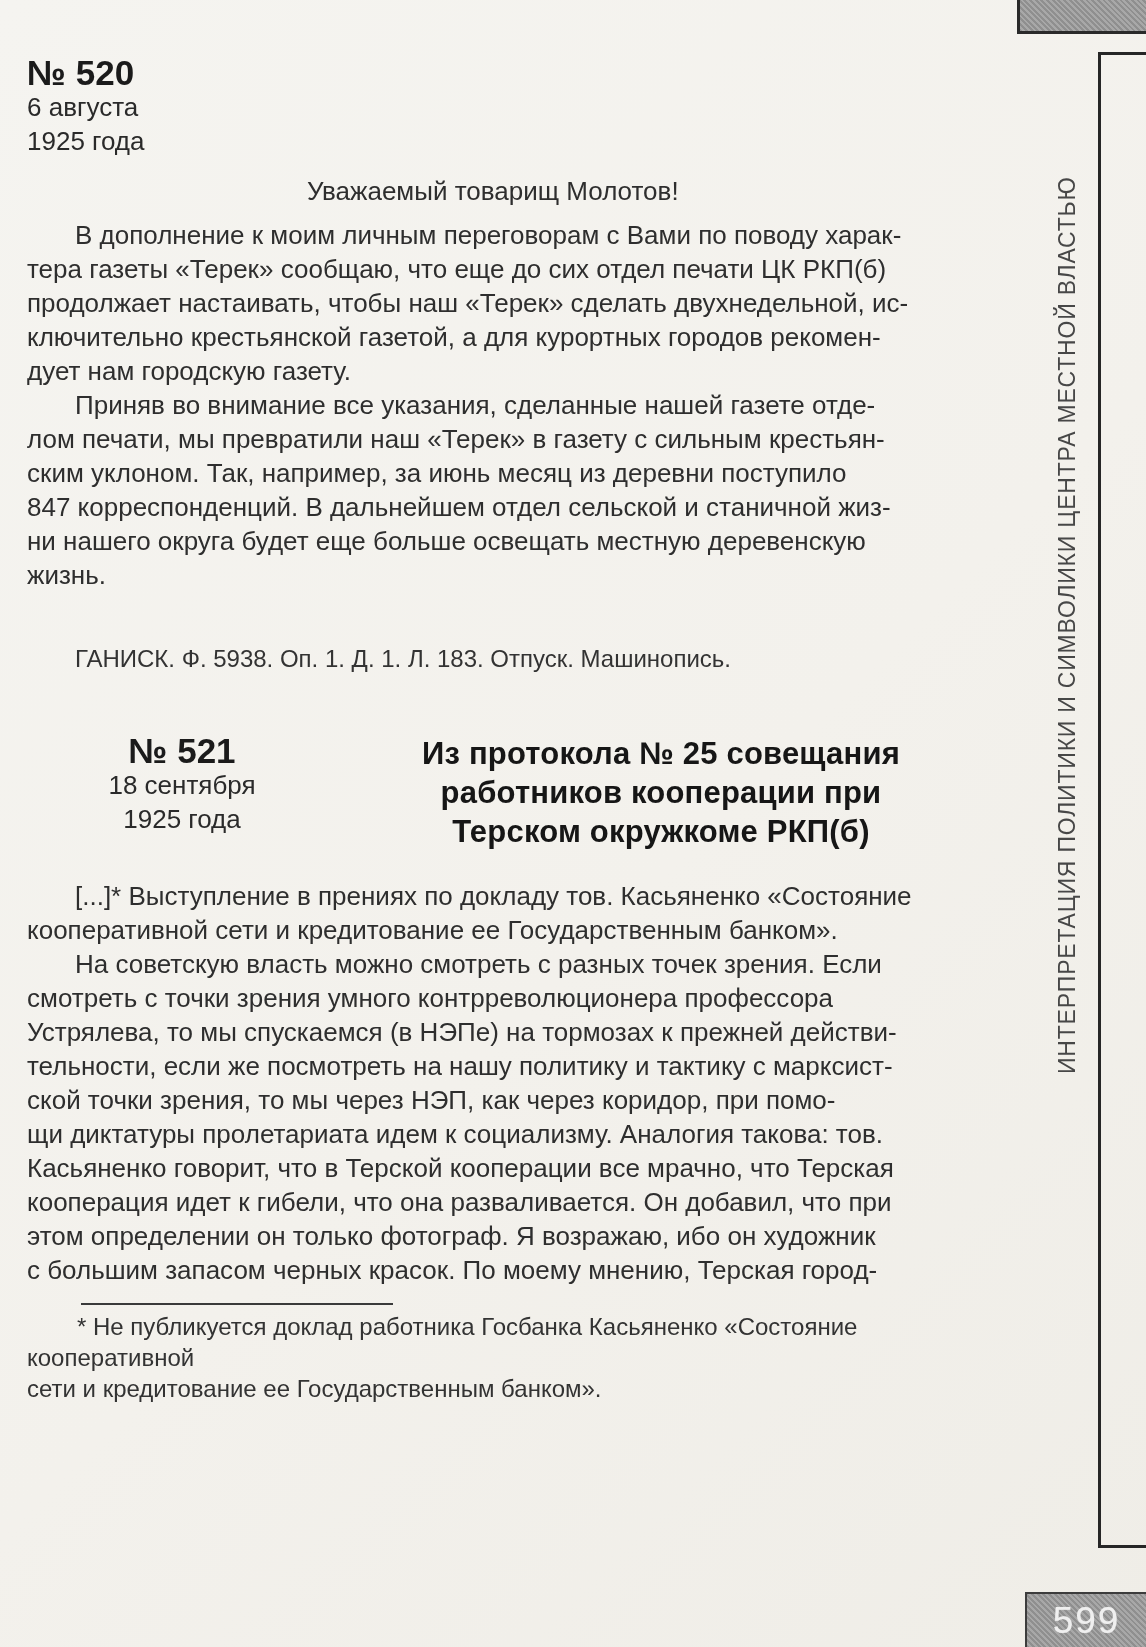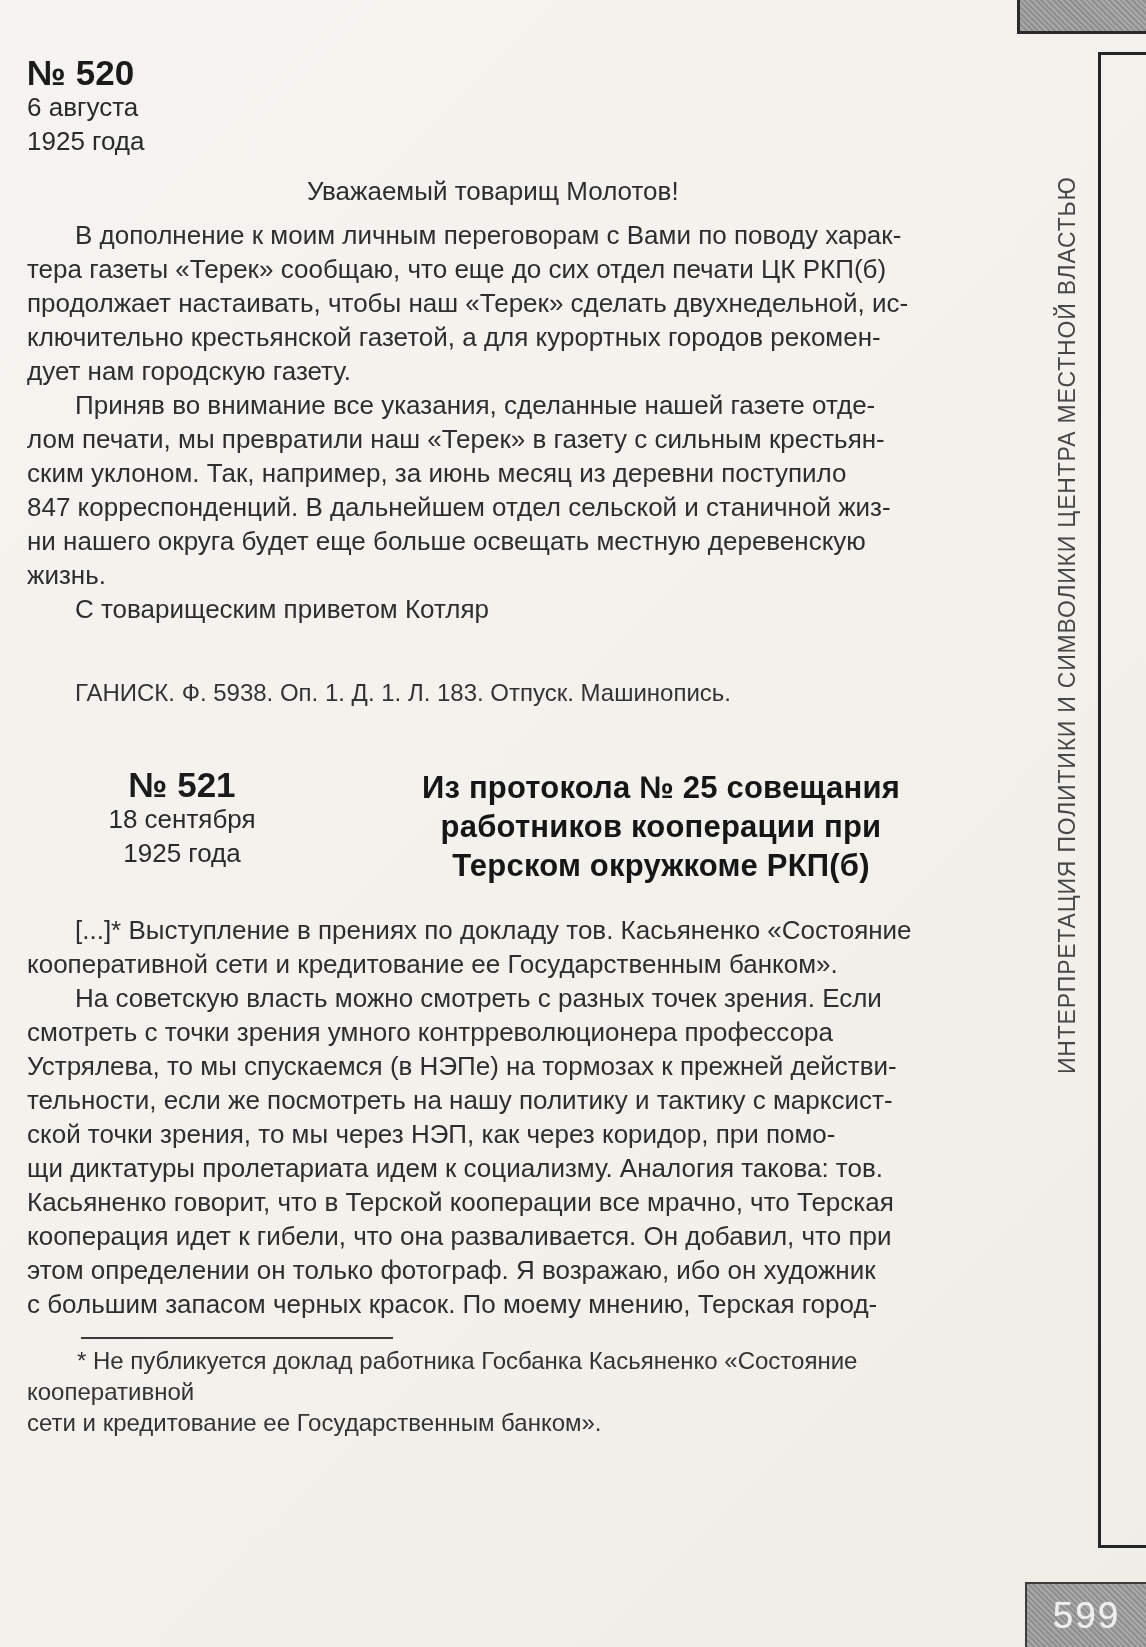--- a/index.html
+++ b/index.html
@@ -88,21 +88,21 @@
     height:1030px;width:34px;
     writing-mode:vertical-rl;
     transform:rotate(180deg);
     font-size:23px;
     letter-spacing:.8px;
     color:#474747;
     text-align:left;
   }
   .page-badge{
     position:absolute;right:0;bottom:0;
-    width:121px;height:65px;
+    width:121px;height:55px;
     background:
       repeating-linear-gradient(45deg,#8f8f8f 0 2px,#a8a8a8 2px 4px),
       #9c9c9c;
     border-top:2px solid #3c3c3c;
     border-left:2px solid #3c3c3c;
     box-sizing:border-box;
     display:flex;align-items:center;justify-content:center;
   }
   .page-number{
     font-size:37px;color:#efefef;letter-spacing:2px;
@@ -131,21 +131,20 @@
 тера газеты «Терек» сообщаю, что еще до сих отдел печати ЦК РКП(б)
 продолжает настаивать, чтобы наш «Терек» сделать двухнедельной, ис-
 ключительно крестьянской газетой, а для курортных городов рекомен-
 дует нам городскую газету.</p>
       <p>Приняв во внимание все указания, сделанные нашей газете отде-
 лом печати, мы превратили наш «Терек» в газету с сильным крестьян-
 ским уклоном. Так, например, за июнь месяц из деревни поступило
 847 корреспонденций. В дальнейшем отдел сельской и станичной жиз-
 ни нашего округа будет еще больше освещать местную деревенскую
 жизнь.</p>
-      <p class="signature">С товарищеским приветом Котляр</p>
     </div>
 
     <div class="archive-ref">ГАНИСК. Ф. 5938. Оп. 1. Д. 1. Л. 183. Отпуск. Машинопись.</div>
 
     <div class="doc-header doc2-header">
       <div class="doc-meta">
         <div class="doc-number">№ 521</div>
         <div class="doc-date">18 сентября
 1925 года</div>
       </div>

